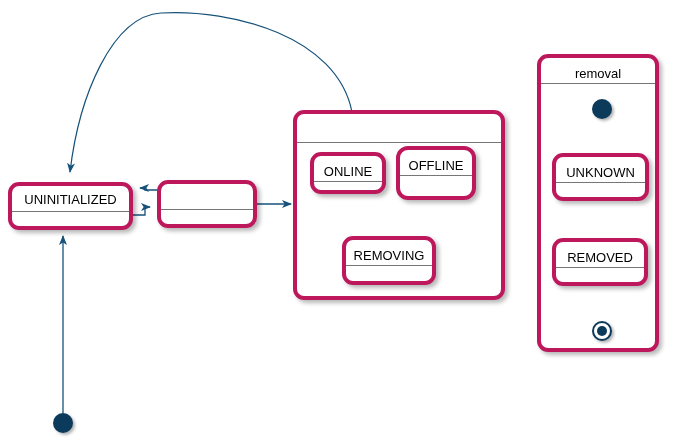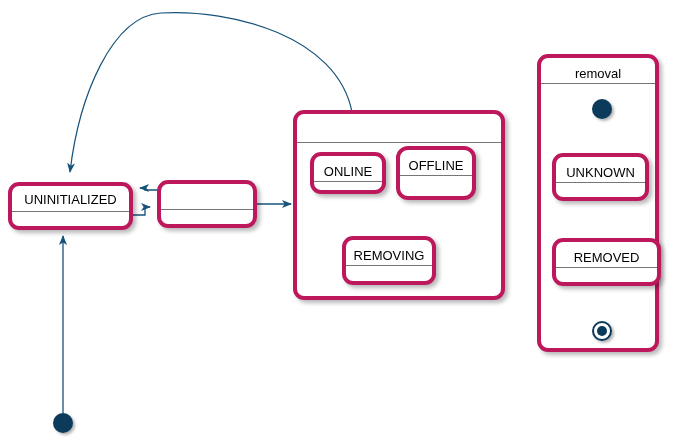--- a/index.html
+++ b/index.html
@@ -161,21 +161,21 @@
     <div class="state-title">removal</div>
     <div class="divider" style="top:25px;"></div>
 
     <div class="node-circle" style="left:51px; top:41px; width:20px; height:20px;"></div>
 
     <div class="state-box leaf" style="left:11px; top:95px; width:97px; height:48px;">
       <div class="state-title">UNKNOWN</div>
       <div class="divider"></div>
     </div>
 
-    <div class="state-box leaf" style="left:11px; top:180px; width:109px; height:48px;">
+    <div class="state-box leaf" style="left:11px; top:180px; width:96px; height:48px;">
       <div class="state-title">REMOVED</div>
       <div class="divider"></div>
     </div>
 
     <div class="node-final" style="left:51px; top:263px; width:20px; height:20px;">
       <div class="node-final-inner" style="left:3px; top:3px; width:10px; height:10px;"></div>
     </div>
   </div>
 
 </div>

